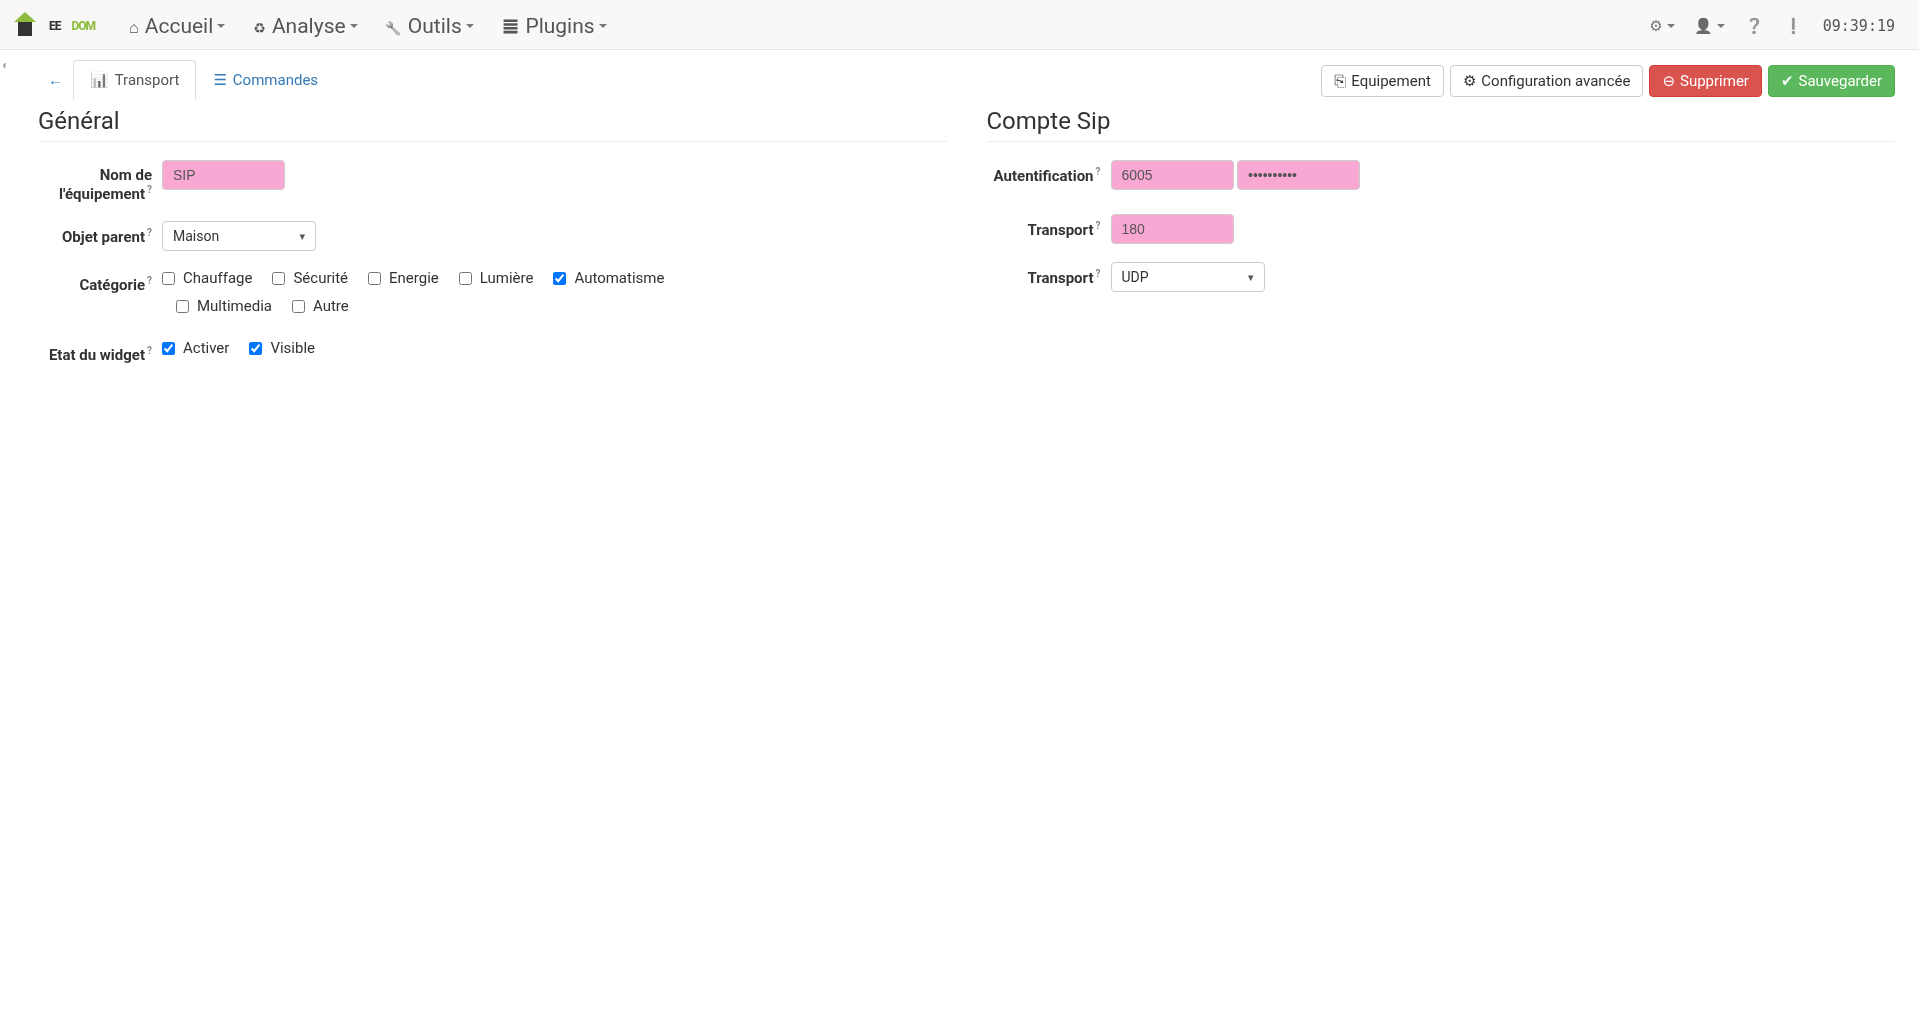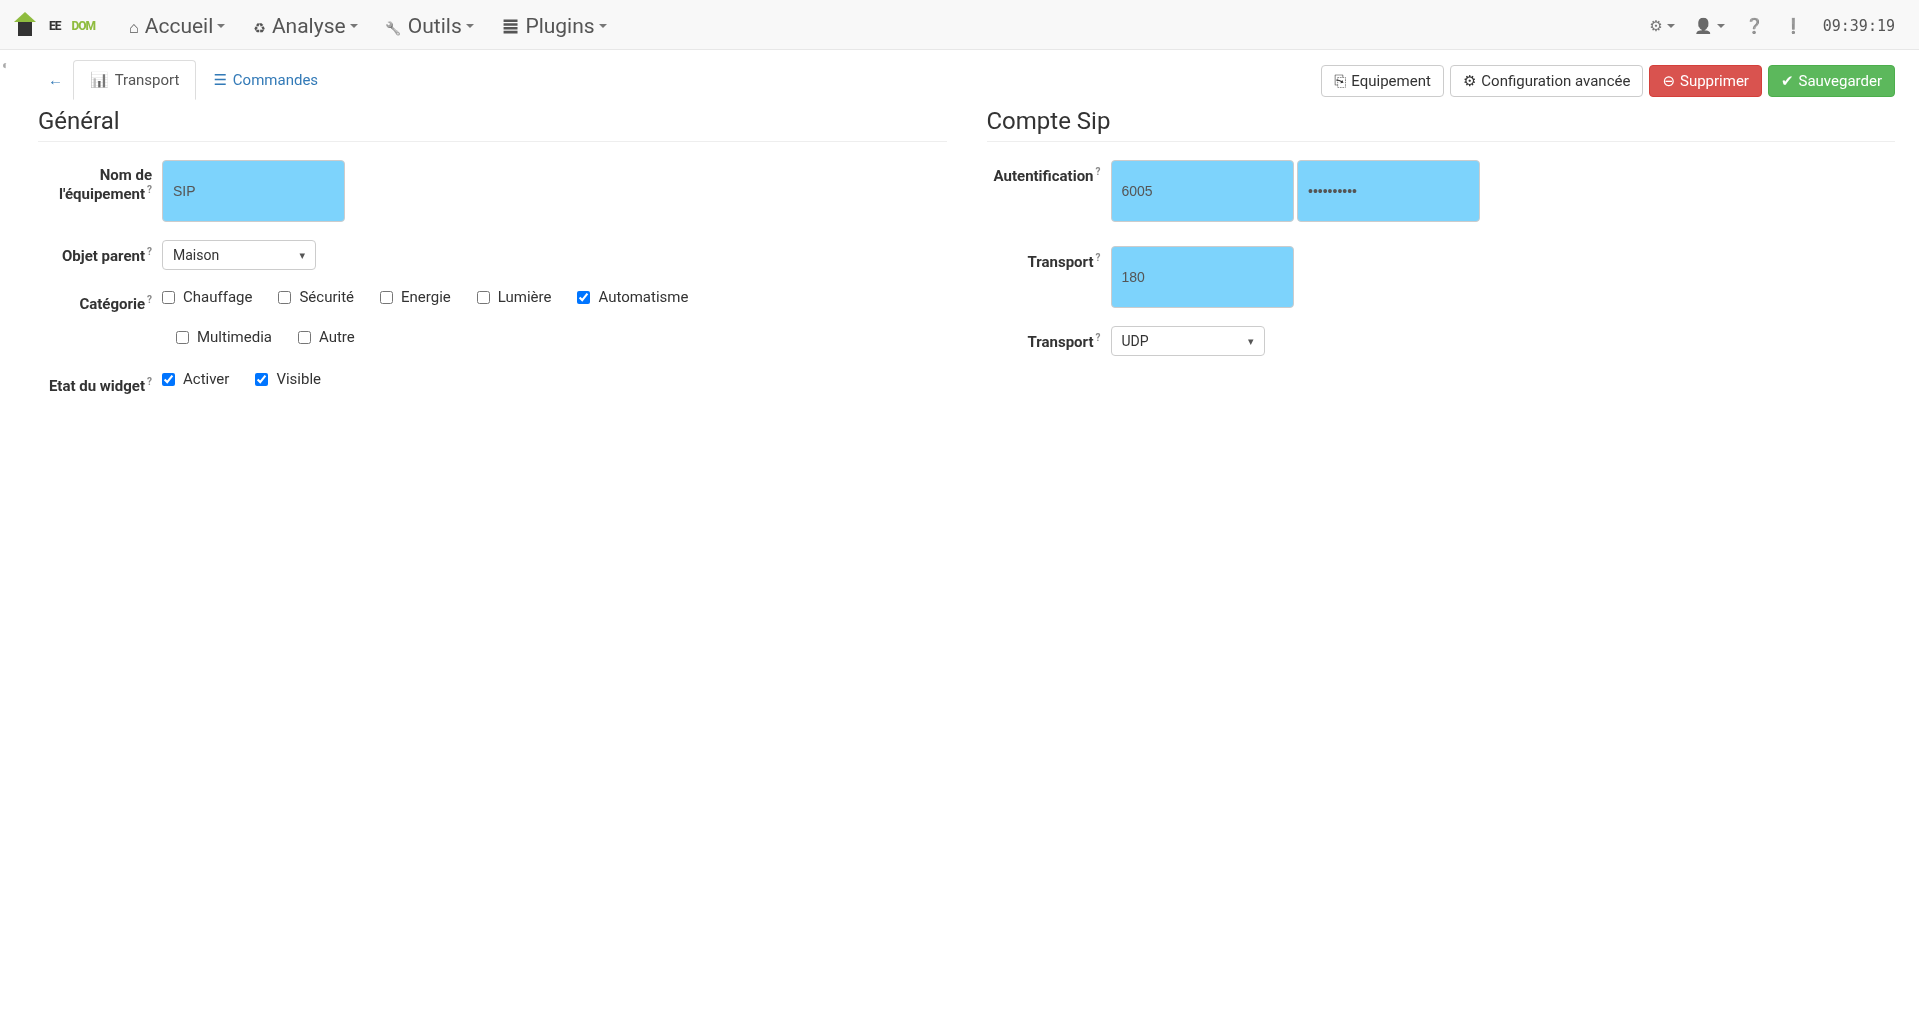--- a/index.html
+++ b/index.html
@@ -39,24 +39,24 @@
 
 
 .content { display: flex; gap: 40px; margin-top: 6px; }
 .col { flex: 1; }
 .section-title { font-size: 24px; font-weight: 400; color: #333; padding-bottom: 6px; border-bottom: 1px solid #eee; margin-bottom: 18px; }
 
 .form-row { display: flex; align-items: flex-start; margin-bottom: 18px; }
 .form-label { width: 124px; text-align: right; font-weight: 700; color: #333; padding-top: 6px; padding-right: 10px; font-size: 15px; position:relative;}
 .form-label .help { font-size: 10px; color: #888; margin-left:2px; vertical-align:super;}
 .form-control-wrap { flex: 1; }
-.input { width: 183px; padding: 22px 10px; border: 1px solid #ccc; border-radius: 4px; font-size: 14px; background:#7dd3fc; color:#555;}
+.input { width: 123px; padding: 6px 10px; border: 1px solid #ccc; border-radius: 4px; font-size: 14px; background:#f9a8d4; color:#555;}
 .select { width: 154px; padding: 6px 10px; border: 1px solid #ccc; border-radius: 4px; font-size: 14px; background: #fff; position:relative; display:flex; align-items:center; justify-content:space-between; color:#333;}
 .select::after { content:"▾"; color:#555; font-size:11px; margin-left:8px;}
-.checks { display: flex; flex-wrap: wrap; gap: 8px; }
+.checks { display: flex; flex-wrap: wrap; gap: 2px; }
 .check { display: flex; align-items: center; margin-right: 18px; margin-bottom: 6px; font-size: 15px;}
 .check input { margin-right: 8px; width:13px; height:13px;}
 
 .ic { display: inline-block; }
 
 
 .i-home::before { content:"⌂"; font-size:16px;}
 .i-analyse::before { content:"♻"; font-size:14px;}
 .i-wrench::before { content:"🔧"; font-size:13px; filter:grayscale(1);}
 .i-plugins::before { content:"≣"; font-weight:bold;}

